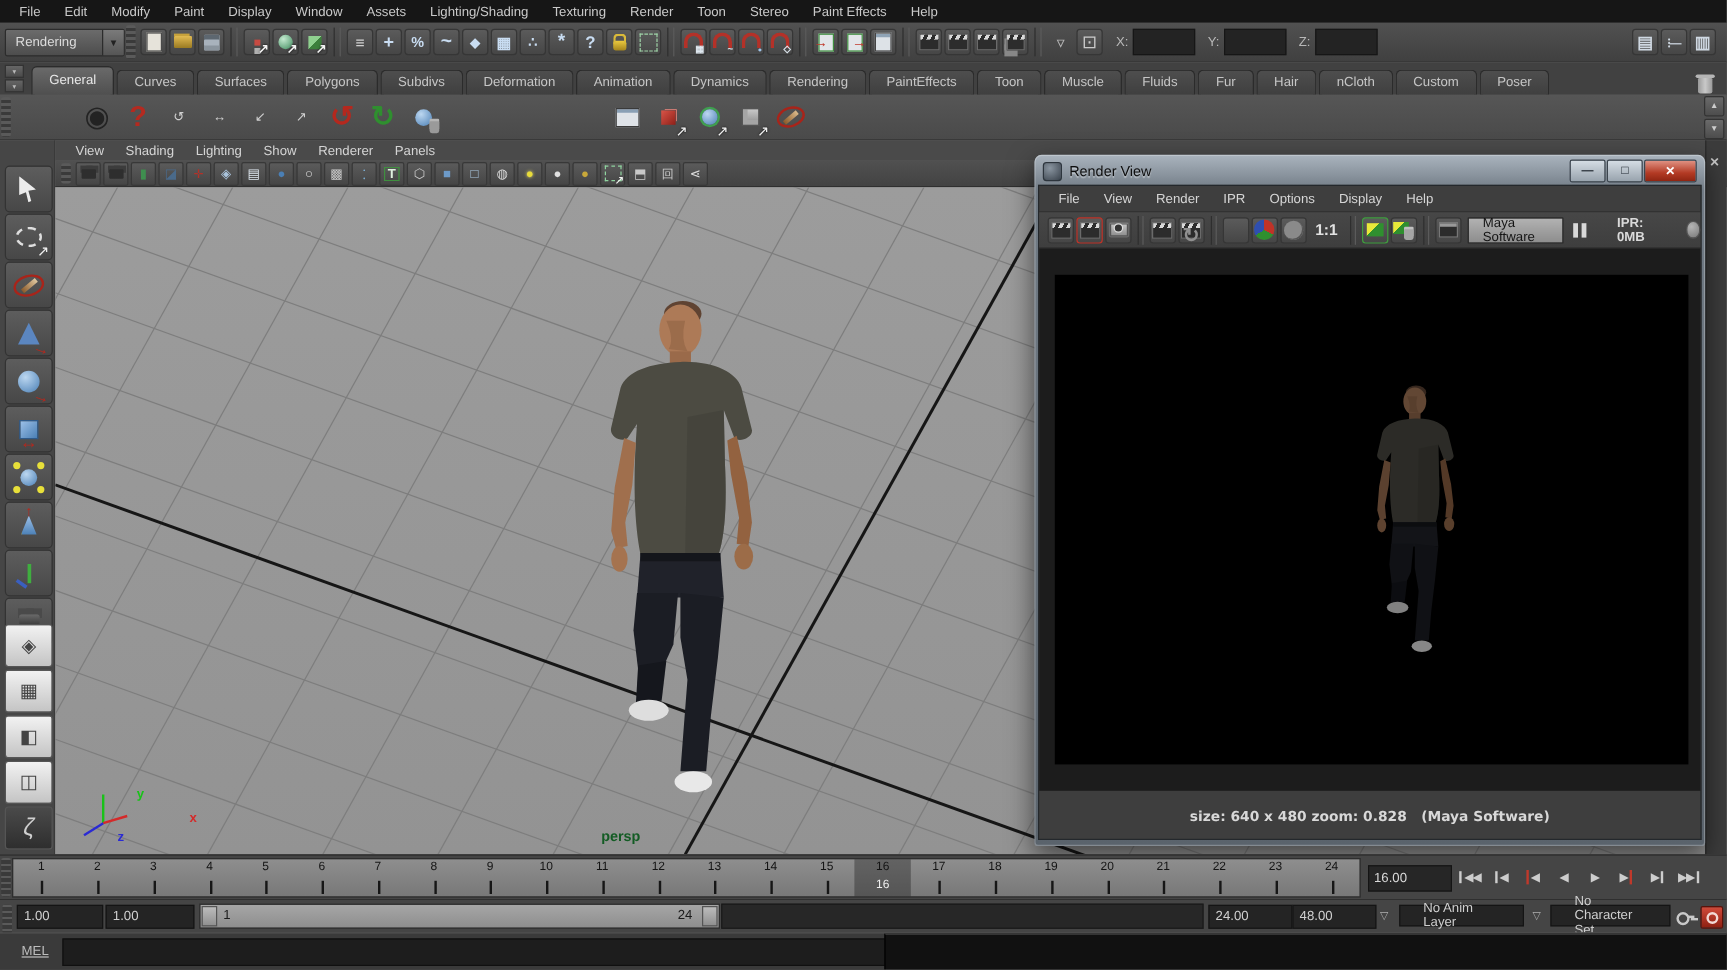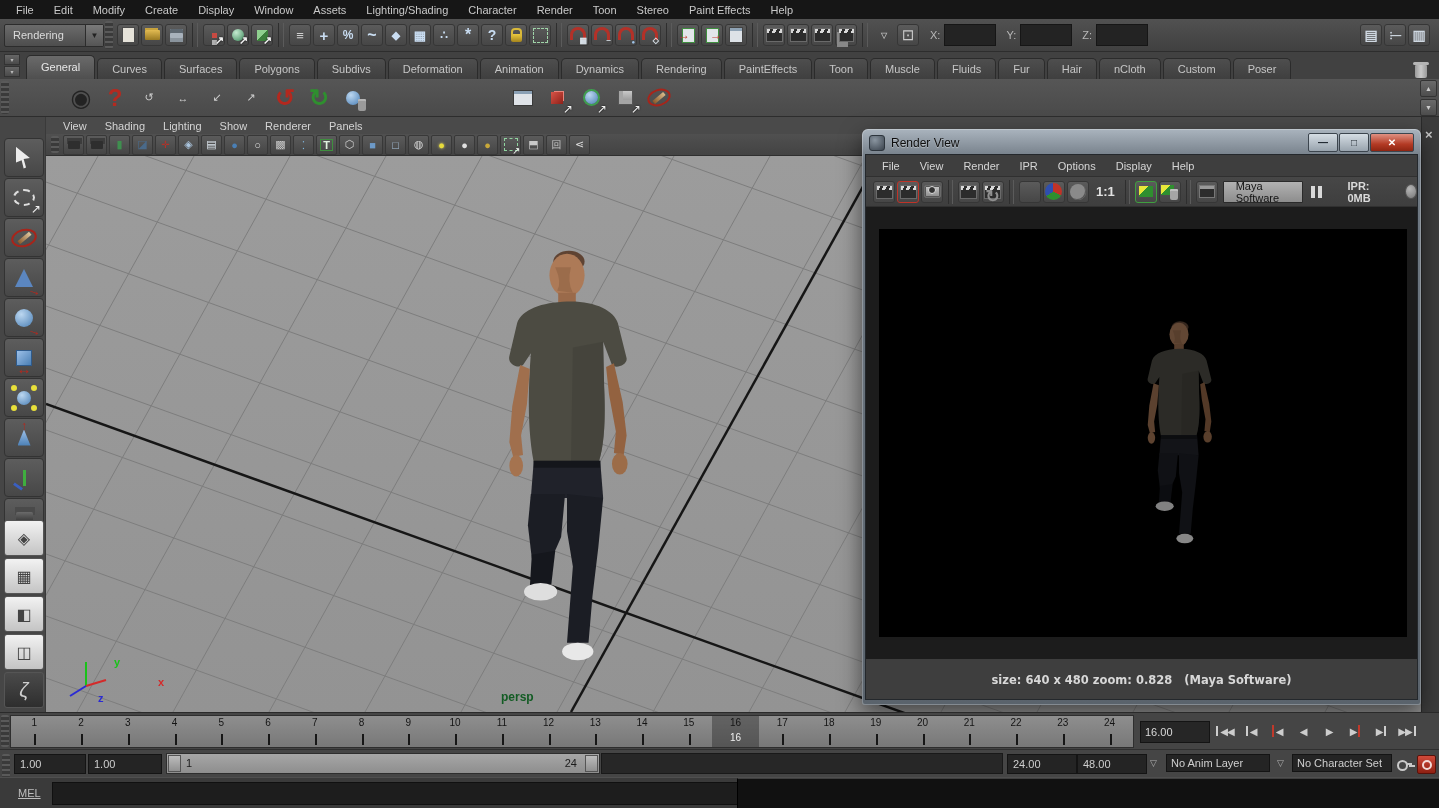--- a/index.html
+++ b/index.html
@@ -207,21 +207,21 @@
   .step-forward-frame-button::after,.go-to-end-button::after{content:"";width:2px;height:10px;background:#cdcdcd;margin-left:2px;}
   
   #rangebar{left:0;top:749px;width:1439px;height:28px;background:#454545;border-top:1px solid #2f2f2f;box-sizing:border-box;}
   input.rs-field{position:absolute;top:4px;height:18px;background:#242424;border:1px solid #141414;color:#cfcfcf;font-size:11px;font-family:"Liberation Sans",sans-serif;padding:0 5px;}
   #range-widget{position:absolute;left:166px;top:3px;width:434px;height:21px;background:linear-gradient(#a6a6a6,#8e8e8e);border:1px solid #2e2e2e;color:#1b1b1b;box-sizing:border-box;}
   #range-widget .hstart,#range-widget .hend{position:absolute;top:1px;width:13px;height:17px;background:linear-gradient(#bcbcbc,#909090);border:1px solid #555;box-sizing:border-box;}
   #range-widget .hstart{left:1px;} #range-widget .hend{right:1px;}
   #range-widget .rstart{position:absolute;left:19px;top:3px;}
   #range-widget .rend{position:absolute;right:22px;top:3px;}
   #range-gap{position:absolute;left:601px;top:3px;width:402px;height:21px;background:#272727;border:1px solid #191919;box-sizing:border-box;}
-  .rs-box{position:absolute;top:4px;height:18px;background:#242424;border:1px solid #141414;color:#cfcfcf;display:flex;align-items:center;padding:0 4px;box-sizing:border-box;}
+  .rs-box{position:absolute;top:4px;height:18px;background:#242424;border:1px solid #141414;color:#cfcfcf;display:flex;align-items:center;padding:0 19px;box-sizing:border-box;}
   .rs-arrow{position:absolute;top:8px;color:#b0b0b0;font-size:9px;}
   #key-icon{position:absolute;left:1397px;top:8px;width:15px;height:12px;}
   #key-icon::before{content:"";position:absolute;left:0;top:2px;width:7px;height:7px;border:2px solid #c9c9c9;border-radius:50%;}
   #key-icon::after{content:"";position:absolute;left:9px;top:5px;width:6px;height:2px;background:#c9c9c9;box-shadow:3px 2px 0 -0px #c9c9c9;}
   #autokey-icon{position:absolute;left:1417px;top:5px;width:17px;height:17px;background:linear-gradient(#d04a3a,#8e2012);border:1px solid #5a120a;border-radius:2px;}
   #autokey-icon::before{content:"";position:absolute;left:4px;top:4px;width:6px;height:6px;border:2px solid #f2d9d5;border-radius:50%;}
   
   #melbar{left:0;top:777px;width:1439px;height:31px;background:#3a3a3a;border-top:1px solid #4f4f4f;box-sizing:border-box;}
   #mel-label{position:absolute;left:18px;top:9px;color:#bdbdbd;text-decoration:underline;}
   #mel-input{position:absolute;left:52px;top:4px;width:678px;height:21px;background:#1d1d1d;border:1px solid #101010;color:#ddd;font-family:"Liberation Mono",monospace;font-size:11px;padding:0 5px;}
@@ -230,26 +230,26 @@
 </head>
 <body>
 
 <div id="app">
 
   <div id="menubar" class="abs">
 
   <span class="menu-item">File</span>
       <span class="menu-item">Edit</span>
       <span class="menu-item">Modify</span>
-      <span class="menu-item">Create</span>
+      <span class="menu-item">Paint</span>
       <span class="menu-item">Display</span>
       <span class="menu-item">Window</span>
       <span class="menu-item">Assets</span>
       <span class="menu-item">Lighting/Shading</span>
-      <span class="menu-item">Character</span>
+      <span class="menu-item">Texturing</span>
       <span class="menu-item">Render</span>
       <span class="menu-item">Toon</span>
       <span class="menu-item">Stereo</span>
       <span class="menu-item">Paint Effects</span>
       <span class="menu-item">Help</span>
     </div>
 
   <div id="statusline" class="abs">
     <div class="mode-select">
       <span class="label">Rendering</span>

